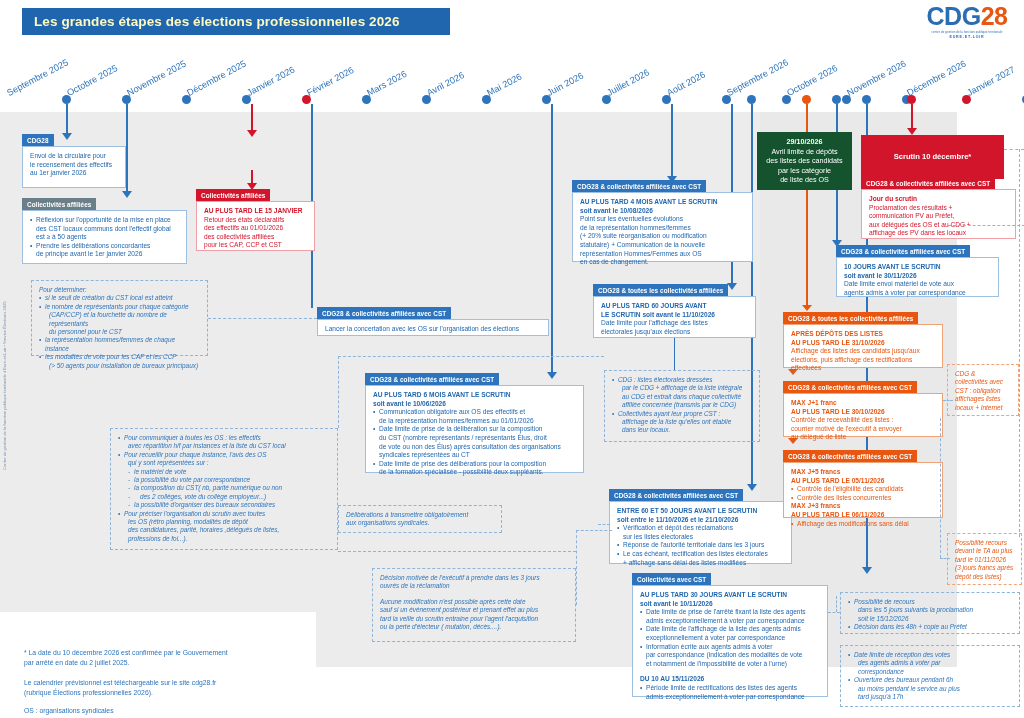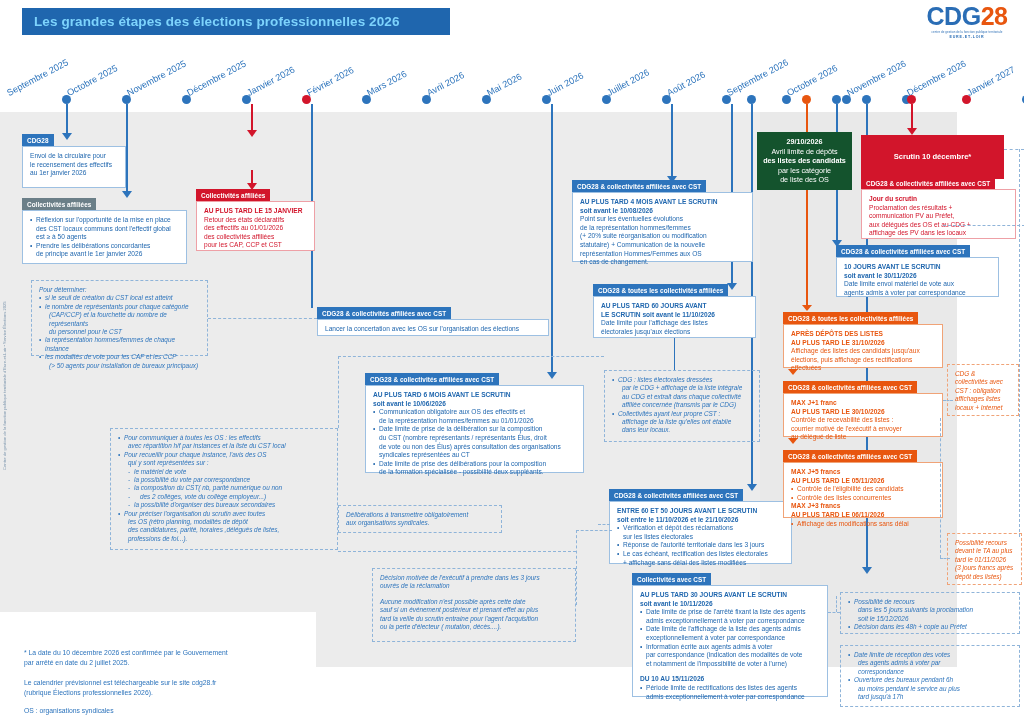--- a/index.html
+++ b/index.html
@@ -12,21 +12,21 @@
   #canvas{position:absolute;left:0;top:0;width:1024px;height:718px;}
 
   
   .abs{position:absolute;box-sizing:border-box;}
 
   
   .title-bar{
     left:22px;top:8px;width:428px;height:27px;background:#1f66ae;
     display:flex;align-items:center;padding-left:12px;
   }
-  .title-bar span{color:#7dd3fc;font-size:13.5px;font-weight:600;letter-spacing:.1px;}
+  .title-bar span{color:#fef9c3;font-size:13.5px;font-weight:600;letter-spacing:.1px;}
 
   
   .logo{right:14px;top:4px;width:86px;height:36px;text-align:center;}
   .logo .cdg{font-size:25px;font-weight:700;color:#2a6db5;line-height:25px;letter-spacing:-.5px;}
   .logo .cdg .n28{color:#e8560f;}
   .logo .sub{font-size:2.9px;color:#2a6db5;letter-spacing:.1px;line-height:4px;margin-top:1px;}
   .logo .eure{font-size:3.6px;color:#2a6db5;font-weight:700;letter-spacing:.8px;margin-top:1px;}
 
   
   .grey-band{left:0;top:112px;width:957px;height:555px;background:#e9e9e9;}
@@ -364,21 +364,21 @@
     <p>sauf si un événement postérieur et prenant effet au plus</p>
     <p>tard la veille du scrutin entraine pour l'agent l'acquisition</p>
     <p>ou la perte d'électeur ( mutation, décès....).</p>
   </div>
   <div class="abs dconn" style="left:576px;top:530px;width:36px;"></div>
   <div class="abs dconnv" style="left:576px;top:530px;height:75px;"></div>
 
   <div class="solid orange" style="left:757px;top:132px;width:95px;height:58px;">
     <span>29/10/2026</span>
     <span style="font-weight:400">Avril limite de dépôts</span>
-    <span style="font-weight:700">des listes des candidats</span>
+    <span style="font-weight:400">des listes des candidats</span>
     <span style="font-weight:400">par les catégorie</span>
     <span style="font-weight:400">de liste des OS</span>
   </div>
 
   <div class="solid red" style="left:861px;top:135px;width:143px;height:44px;">
     <span style="font-size:7.6px">Scrutin 10 décembre*</span>
   </div>
 
   <div class="abs tag red" style="left:861px;top:177px;">CDG28 &amp; collectivités affiliées avec CST</div>
   <div class="card red" style="left:861px;top:189px;width:155px;height:50px;">

